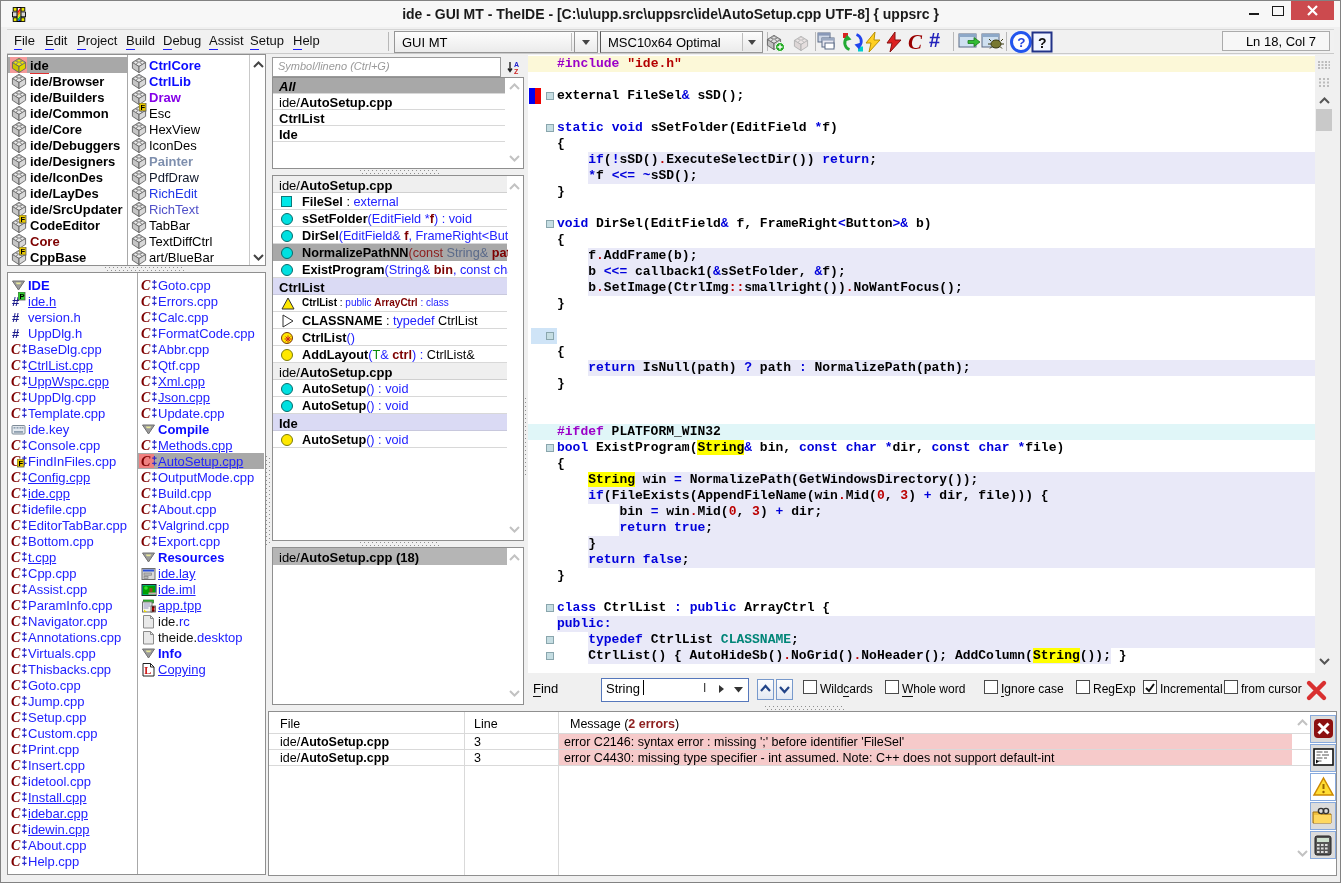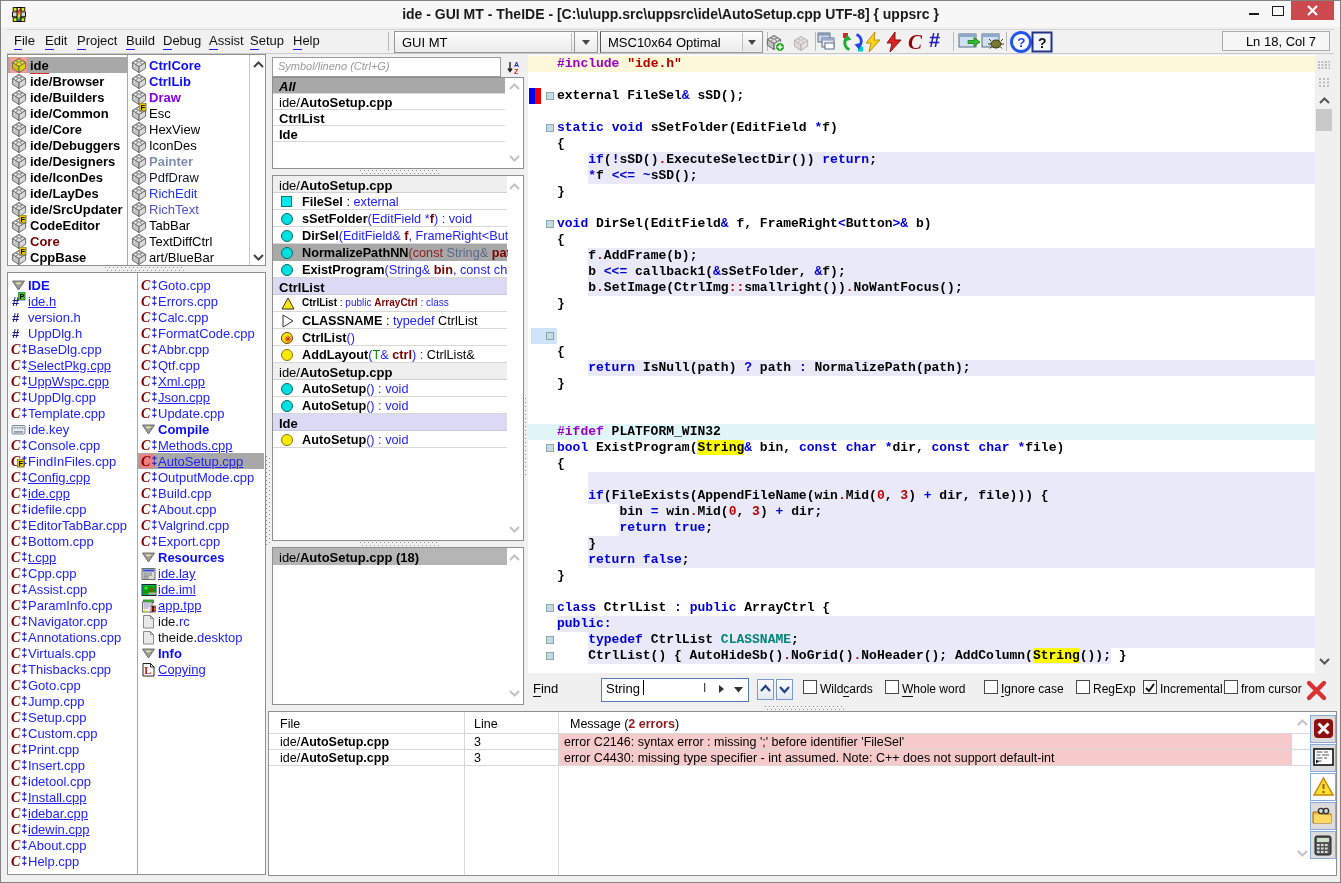--- a/index.html
+++ b/index.html
@@ -377,21 +377,21 @@
     <use href="#hashico"></use>
   </svg>
 <div class="a filetext " style="left:28px;top:326px">UppDlg.h</div>
 <svg class="a icn" style="left:11px;top:342px" width="16" height="16">
     <use href="#cppico"></use>
   </svg>
 <div class="a filetext " style="left:28px;top:342px">BaseDlg.cpp</div>
 <svg class="a icn" style="left:11px;top:358px" width="16" height="16">
     <use href="#cppico"></use>
   </svg>
-<div class="a filetext und" style="left:28px;top:358px">SelectPkg.cpp</div>
+<div class="a filetext und" style="left:28px;top:358px">CtrlList.cpp</div>
 <svg class="a icn" style="left:11px;top:374px" width="16" height="16">
     <use href="#cppico"></use>
   </svg>
 <div class="a filetext und" style="left:28px;top:374px">UppWspc.cpp</div>
 <svg class="a icn" style="left:11px;top:390px" width="16" height="16">
     <use href="#cppico"></use>
   </svg>
 <div class="a filetext " style="left:28px;top:390px">UppDlg.cpp</div>
 <svg class="a icn" style="left:11px;top:406px" width="16" height="16">
     <use href="#cppico"></use>
@@ -736,20 +736,21 @@
 <div class="cl" style="top:289px">{</div>
 <div class="clbg" style="left:60.2px;top:305px;right:0;background:#e9e9f8"></div>
 <div class="cl" style="top:305px">    <span class="k">return</span> IsNull(path) <span class="o">?</span> path <span class="o">:</span> NormalizePath(path);</div>
 <div class="cl" style="top:321px">}</div>
 <div class="clbg" style="left:0;top:369px;width:787px;background:#e0f6f8"></div>
 <div class="cl" style="top:369px"><span class="pp">#ifdef</span> PLATFORM_WIN32</div>
 <div class="msq" style="left:18px;top:389px"></div>
 <div class="cl" style="top:385px"><span class="k">bool</span> ExistProgram(<span class="hy">String</span><span class="o">&amp;</span> bin, <span class="k">const</span> <span class="k">char</span> <span class="o">*</span>dir, <span class="k">const</span> <span class="k">char</span> <span class="o">*</span>file)</div>
 <div class="cl" style="top:401px">{</div>
 <div class="clbg" style="left:60.2px;top:417px;right:0;background:#e9e9f8"></div>
+<div class="cl" style="top:417px">    <span class="hy">String</span> win <span class="o">=</span> NormalizePath(GetWindowsDirectory());</div>
 <div class="clbg" style="left:60.2px;top:433px;right:0;background:#e9e9f8"></div>
 <div class="cl" style="top:433px">    <span class="k">if</span>(FileExists(AppendFileName(win<span class="rd">.</span>Mid(<span class="rd">0</span>, <span class="rd">3</span>) <span class="o">+</span> dir, file))) {</div>
 <div class="clbg" style="left:91.4px;top:449px;right:0;background:#e9e9f8"></div>
 <div class="cl" style="top:449px">        bin <span class="o">=</span> win<span class="rd">.</span>Mid(<span class="rd">0</span>, <span class="rd">3</span>) <span class="o">+</span> dir;</div>
 <div class="clbg" style="left:91.4px;top:465px;right:0;background:#e9e9f8"></div>
 <div class="cl" style="top:465px">        <span class="k">return</span> <span class="k">true</span>;</div>
 <div class="clbg" style="left:60.2px;top:481px;right:0;background:#e9e9f8"></div>
 <div class="cl" style="top:481px">    }</div>
 <div class="clbg" style="left:60.2px;top:497px;right:0;background:#e9e9f8"></div>
 <div class="cl" style="top:497px">    <span class="k">return</span> <span class="k">false</span>;</div>

